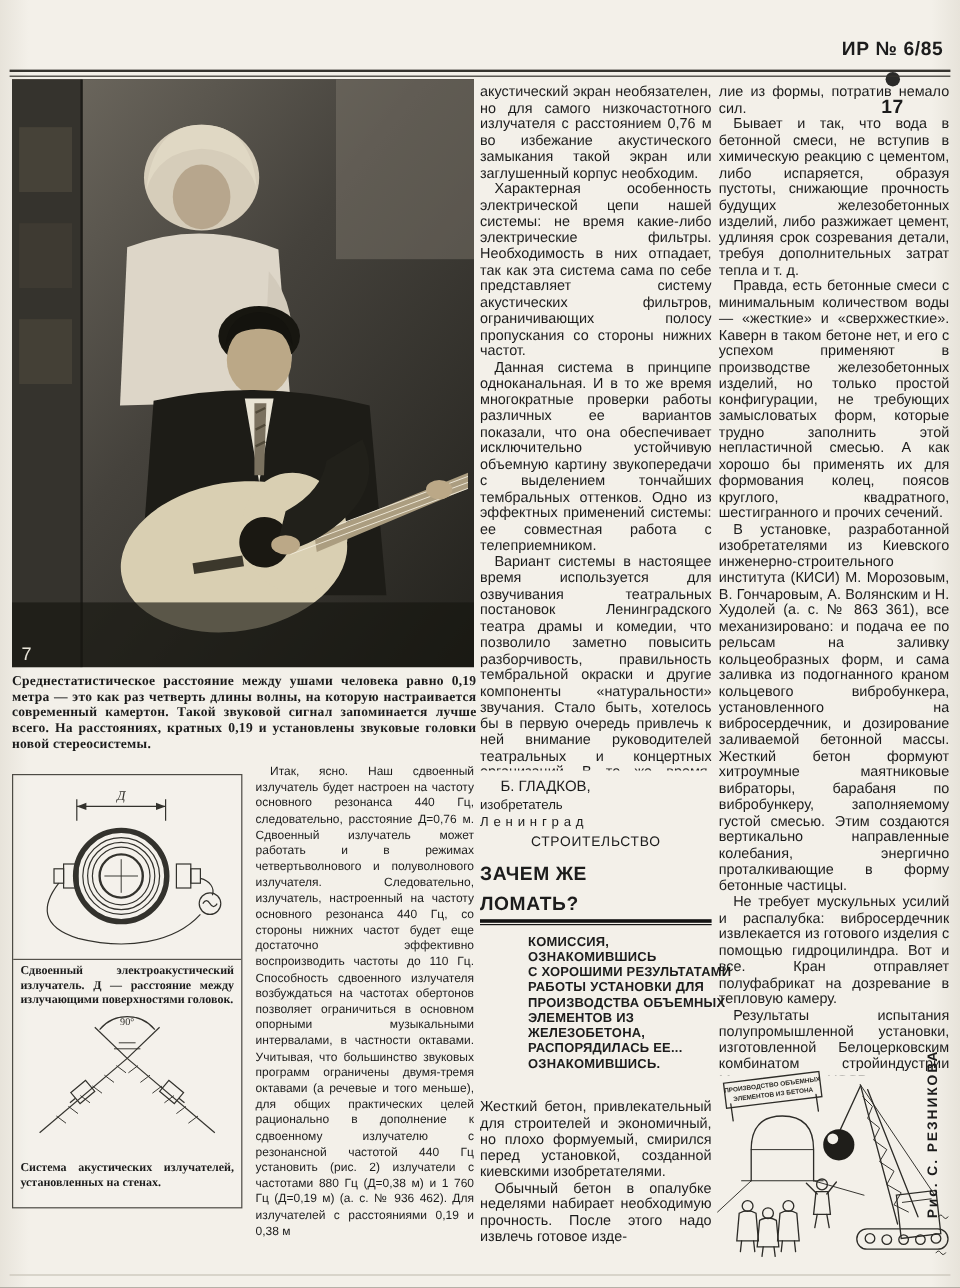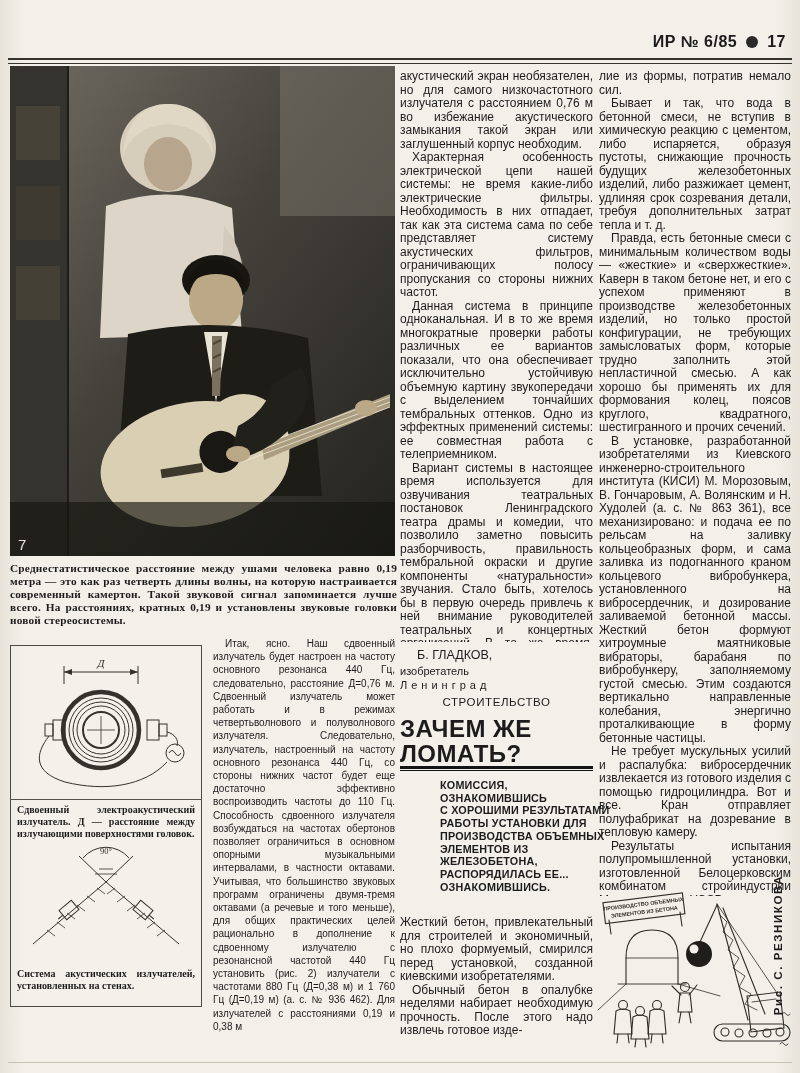--- a/index.html
+++ b/index.html
@@ -3,21 +3,21 @@
 <meta charset="utf-8">
 <style>
   html,body{margin:0;padding:0;background:#9a958c;}
   .page{
     position:relative;width:800px;height:1073px;margin:0 auto;
     background:linear-gradient(90deg,#e7e3da 0%,#f3f0e9 3%,#f3f0e9 97%,#e7e3da 100%);
     color:#1c1c1c;font-family:"Liberation Sans",sans-serif;overflow:hidden;
   }
   
   .masthead{position:absolute;top:33px;right:14px;display:flex;align-items:center;gap:9px;
-    font-weight:bold;font-size:16px;letter-spacing:.5px;}
+    font-weight:bold;font-size:16px;letter-spacing:.5px;flex-direction:column;}
   .page-dot{width:12px;height:12px;border-radius:50%;background:#2a2a28;display:inline-block;}
   .rule-top{position:absolute;top:58px;left:8px;right:8px;height:3px;
     border-top:2px solid #35332e;border-bottom:1px solid #35332e;}
   .rule-bottom{position:absolute;bottom:10px;left:8px;right:8px;border-top:1px solid #c7c2b6;}
 
   
   .photo{position:absolute;left:10px;top:66px;width:385px;height:490px;background:#2e2d29;}
   .photo svg{display:block;}
   .photo-caption{position:absolute;left:10px;top:562px;width:387px;
     font-family:"Liberation Serif",serif;font-weight:bold;font-size:11.3px;line-height:13px;
@@ -41,21 +41,21 @@
   #a2col2{left:400px;top:916px;width:193px;}
   #a2col3{left:599px;top:70px;width:192px;height:826px;overflow:hidden;}
 
   
   .byline{position:absolute;left:400px;top:648px;width:193px;}
   .byline-name{font-weight:normal;font-size:12.5px;margin-left:17px;}
   .byline-role{font-size:11px;margin-top:3px;}
   .byline-city{font-size:11px;letter-spacing:4px;margin-top:2px;}
   .rubric{position:absolute;left:400px;top:696px;width:193px;font-size:11.5px;letter-spacing:.6px;text-align:center;}
   .title{position:absolute;left:400px;top:716px;width:193px;
-    font-weight:bold;font-size:24px;line-height:25px;letter-spacing:.5px;}
+    font-weight:bold;font-size:16px;line-height:25px;letter-spacing:.5px;}
   .rule-mid{position:absolute;left:400px;top:766px;width:193px;height:5px;
     border-top:3px solid #141414;border-bottom:1px solid #141414;box-sizing:border-box;}
   .lede{position:absolute;left:400px;top:779px;width:193px;
     font-weight:bold;font-size:10.8px;line-height:12.7px;letter-spacing:.2px;margin-left:40px;}
 
   
   .cartoon{position:absolute;left:596px;top:892px;width:196px;height:156px;}
   .credit-vert{position:absolute;left:699px;top:938px;width:160px;height:14px;
     transform:rotate(-90deg);transform-origin:center;
     font-weight:bold;font-size:11.5px;letter-spacing:1.6px;text-align:center;white-space:nowrap;}

